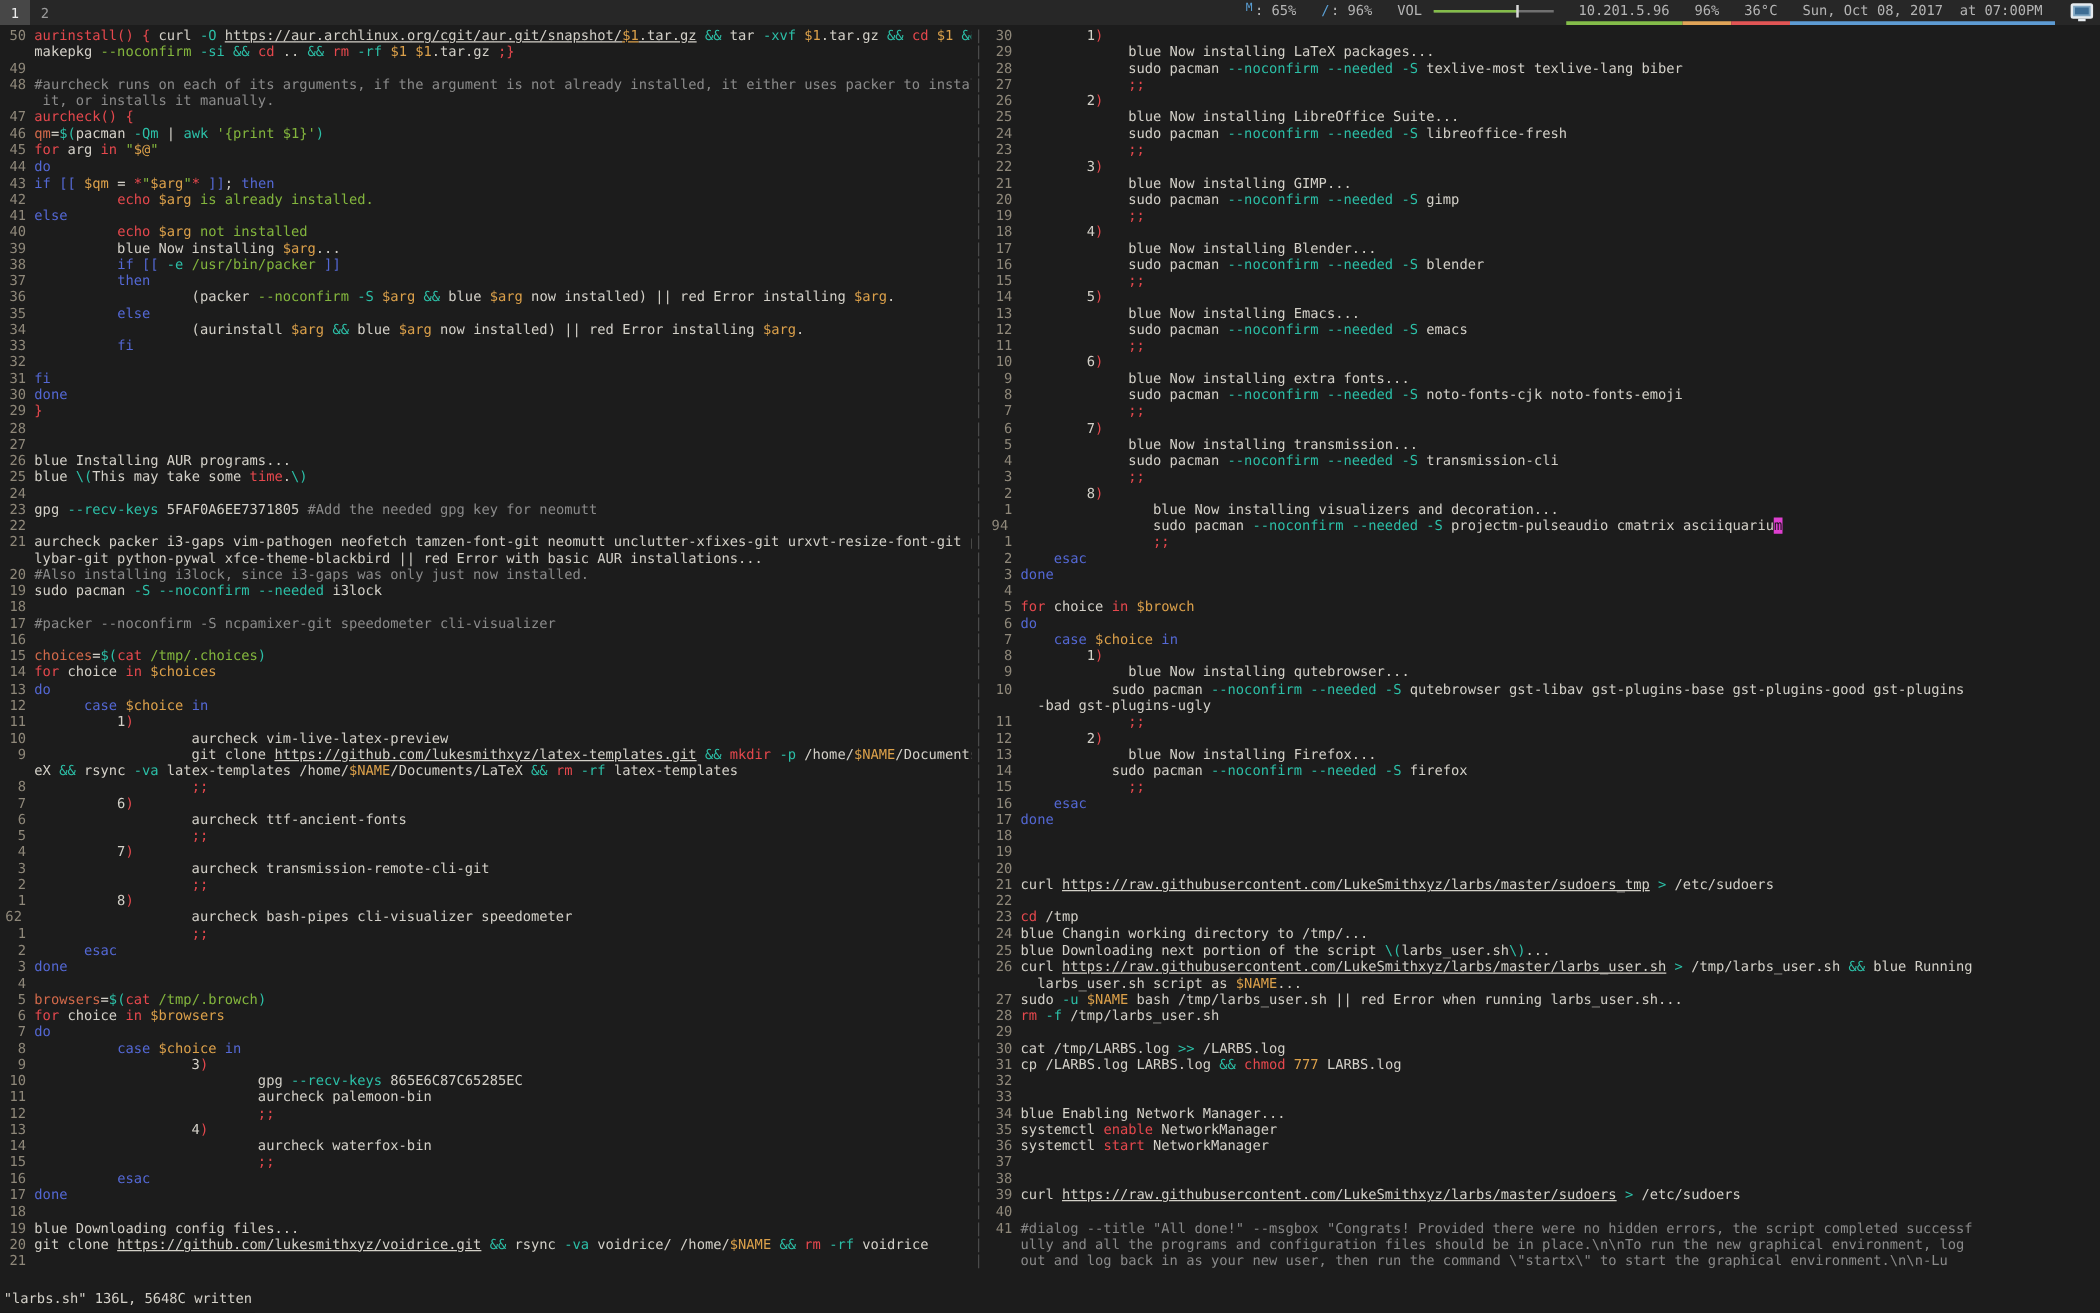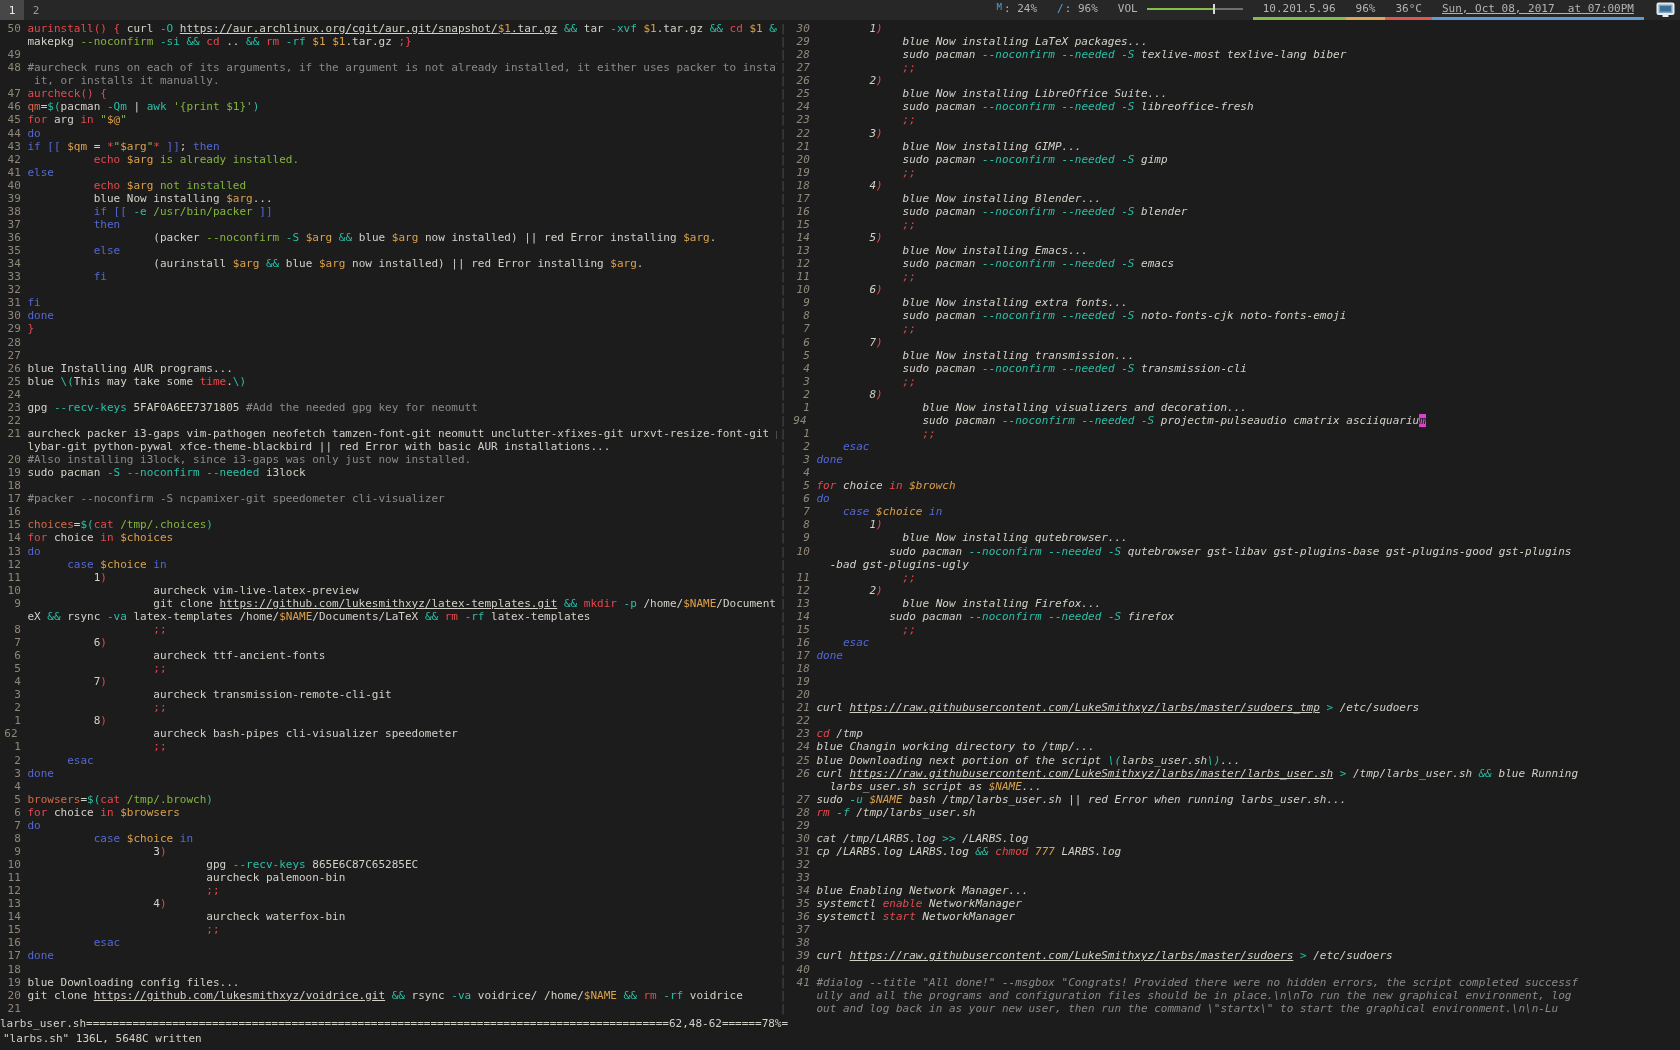--- a/index.html
+++ b/index.html
@@ -23,21 +23,21 @@
   .tb-ic2 { color:#5a9fd4; margin-right:1px; }
   .vol-track { width:96px; height:2px; background:#707070; position:relative; margin-left:9px; }
   .vol-fill { position:absolute; left:0; top:0; height:2px; background:var(--c-volume_fill,#84bd4a); }
   .vol-thumb { position:absolute; top:-4px; width:2px; height:10px; background:#d8d8d8; }
   .tray { display:flex; align-items:center; padding:0 5px 0 12px; }
   
   .editor { position:absolute; top:22px; left:0; width:1680px; height:1028px; }
   .win { position:absolute; top:0; height:994px; overflow:hidden;
     white-space:pre; line-height:13.07px; }
   #win-left  { left:1px;  width:776px; }
-  #win-right { left:790px; width:890px;font-style:italic; }
+  #win-right { left:790px; width:890px; }
   #vsep { position:absolute; left:776px; top:0; width:14px; height:994px;
     color:#4e4e4e; line-height:13.07px; text-align:center; white-space:pre; }
   .row { height:13.07px; }
   .ln { display:inline-block; width:3ch; margin-right:1ch; text-align:right;
     color:var(--c-linenr,#8f887a); }
   .ln.cl { text-align:center; }
   .s-f { color:var(--c-foreground,#d3d0c8); }
   .s-r { color:var(--c-error_red,#e5484d); }
   .s-g { color:var(--c-string_green,#83b53d); }
   .s-t { color:var(--c-option_teal,#2cbfa7); }
@@ -61,48 +61,47 @@
 </head>
 <body>
 
 <div class="screen">
 
   <div class="topbar">
     <div class="ws active">1</div>
     <div class="ws">2</div>
 
     <div class="tb-right">
-      <div class="tb-seg"><span class="tb-ic">M</span><span>: 24%</span></div>
+      <div class="tb-seg"><span class="tb-ic">M</span><span>: 65%</span></div>
       <div class="tb-seg"><span class="tb-ic2">/</span><span>: 96%</span></div>
       <div class="tb-seg">
         <span>VOL</span>
         <span class="vol-track">
           <span class="vol-fill" id="vol-fill" style="width: 70%;"></span>
           <span class="vol-thumb" id="vol-thumb" style="left: calc(70% - 1px);"></span>
         </span>
       </div>
       <div class="tb-seg" style="border-bottom-color: rgb(132, 189, 74);"><span>10.201.5.96</span></div>
       <div class="tb-seg" style="border-bottom-color: rgb(224, 164, 88);"><span>96%</span></div>
       <div class="tb-seg" style="border-bottom-color: rgb(226, 85, 85);"><span>36°C</span></div>
-      <div class="tb-seg" style="border-bottom-color: rgb(93, 155, 212); text-decoration: underline;"><span>Sun, Oct 08, 2017  at 07:00PM</span></div>
+      <div class="tb-seg" style="border-bottom-color: rgb(93, 155, 212);"><span>Sun, Oct 08, 2017  at 07:00PM</span></div>
       <div class="tray">
         <svg width="19" height="16" viewBox="0 0 19 16">
           <rect x="1.5" y="1.5" width="16" height="10.5" rx="1" fill="#7fa6c2" stroke="#e6ebef" stroke-width="2"></rect>
           <rect x="4" y="4" width="11" height="5.5" fill="#3e6d94"></rect>
           <rect x="6.5" y="13" width="6" height="2" fill="#e6ebef"></rect>
         </svg>
       </div>
     </div>
   </div>
 
   <div class="editor">
     <div class="win" id="win-left"><div class="row"><span class="ln">50</span><span class="s-r">aurinstall() { </span><span class="s-f">curl </span><span class="s-t">-O </span><span class="s-u">https://aur.archlinux.org/cgit/aur.git/snapshot/</span><span class="s-v">$1</span><span class="s-u">.tar.gz</span><span class="s-f"> </span><span class="s-t">&amp;&amp;</span><span class="s-f"> tar </span><span class="s-t">-xvf</span><span class="s-f"> </span><span class="s-o">$1</span><span class="s-f">.tar.gz </span><span class="s-t">&amp;&amp;</span><span class="s-f"> </span><span class="s-r">cd</span><span class="s-f"> </span><span class="s-o">$1</span><span class="s-f"> </span><span class="s-t">&amp;&amp;</span></div><div class="row"><span class="ln"></span><span class="s-f">makepkg </span><span class="s-g">--noconfirm</span><span class="s-f"> </span><span class="s-t">-si</span><span class="s-f"> </span><span class="s-t">&amp;&amp;</span><span class="s-f"> </span><span class="s-r">cd</span><span class="s-f"> .. </span><span class="s-t">&amp;&amp;</span><span class="s-f"> </span><span class="s-r">rm</span><span class="s-f"> </span><span class="s-t">-rf</span><span class="s-f"> </span><span class="s-o">$1</span><span class="s-f"> </span><span class="s-o">$1</span><span class="s-f">.tar.gz </span><span class="s-r">;}</span></div><div class="row"><span class="ln">49</span></div><div class="row"><span class="ln">48</span><span class="s-c">#aurcheck runs on each of its arguments, if the argument is not already installed, it either uses packer to install</span></div><div class="row"><span class="ln"></span><span class="s-c"> it, or installs it manually.</span></div><div class="row"><span class="ln">47</span><span class="s-r">aurcheck() {</span></div><div class="row"><span class="ln">46</span><span class="s-a">qm</span><span class="s-f">=</span><span class="s-t">$(</span><span class="s-f">pacman </span><span class="s-t">-Qm</span><span class="s-f"> | </span><span class="s-t">awk </span><span class="s-g">'{print $1}'</span><span class="s-t">)</span></div><div class="row"><span class="ln">45</span><span class="s-r">for</span><span class="s-f"> arg </span><span class="s-r">in</span><span class="s-f"> </span><span class="s-g">"</span><span class="s-o">$@</span><span class="s-g">"</span></div><div class="row"><span class="ln">44</span><span class="s-b">do</span></div><div class="row"><span class="ln">43</span><span class="s-b">if</span><span class="s-f"> </span><span class="s-b">[[</span><span class="s-f"> </span><span class="s-o">$qm</span><span class="s-f"> = </span><span class="s-r">*</span><span class="s-g">"</span><span class="s-o">$arg</span><span class="s-g">"</span><span class="s-r">*</span><span class="s-f"> </span><span class="s-b">]]</span><span class="s-f">; </span><span class="s-b">then</span></div><div class="row"><span class="ln">42</span><span class="s-f">          </span><span class="s-r">echo</span><span class="s-f"> </span><span class="s-o">$arg</span><span class="s-g"> is already installed.</span></div><div class="row"><span class="ln">41</span><span class="s-b">else</span></div><div class="row"><span class="ln">40</span><span class="s-f">          </span><span class="s-r">echo</span><span class="s-f"> </span><span class="s-o">$arg</span><span class="s-g"> not installed</span></div><div class="row"><span class="ln">39</span><span class="s-f">          blue Now installing </span><span class="s-o">$arg</span><span class="s-f">...</span></div><div class="row"><span class="ln">38</span><span class="s-f">          </span><span class="s-b">if</span><span class="s-f"> </span><span class="s-b">[[</span><span class="s-f"> </span><span class="s-t">-e</span><span class="s-f"> </span><span class="s-g">/usr/bin/packer</span><span class="s-f"> </span><span class="s-b">]]</span></div><div class="row"><span class="ln">37</span><span class="s-f">          </span><span class="s-b">then</span></div><div class="row"><span class="ln">36</span><span class="s-f">                   (packer </span><span class="s-g">--noconfirm</span><span class="s-f"> </span><span class="s-t">-S</span><span class="s-f"> </span><span class="s-o">$arg</span><span class="s-f"> </span><span class="s-t">&amp;&amp;</span><span class="s-f"> blue </span><span class="s-o">$arg</span><span class="s-f"> now installed) || red Error installing </span><span class="s-o">$arg</span><span class="s-f">.</span></div><div class="row"><span class="ln">35</span><span class="s-f">          </span><span class="s-b">else</span></div><div class="row"><span class="ln">34</span><span class="s-f">                   (aurinstall </span><span class="s-o">$arg</span><span class="s-f"> </span><span class="s-t">&amp;&amp;</span><span class="s-f"> blue </span><span class="s-o">$arg</span><span class="s-f"> now installed) || red Error installing </span><span class="s-o">$arg</span><span class="s-f">.</span></div><div class="row"><span class="ln">33</span><span class="s-f">          </span><span class="s-b">fi</span></div><div class="row"><span class="ln">32</span></div><div class="row"><span class="ln">31</span><span class="s-b">fi</span></div><div class="row"><span class="ln">30</span><span class="s-b">done</span></div><div class="row"><span class="ln">29</span><span class="s-r">}</span></div><div class="row"><span class="ln">28</span></div><div class="row"><span class="ln">27</span></div><div class="row"><span class="ln">26</span><span class="s-f">blue Installing AUR programs...</span></div><div class="row"><span class="ln">25</span><span class="s-f">blue </span><span class="s-t">\(</span><span class="s-f">This may take some </span><span class="s-r">time</span><span class="s-f">.</span><span class="s-t">\)</span></div><div class="row"><span class="ln">24</span></div><div class="row"><span class="ln">23</span><span class="s-f">gpg </span><span class="s-t">--recv-keys</span><span class="s-f"> 5FAF0A6EE7371805 </span><span class="s-c">#Add the needed gpg key for neomutt</span></div><div class="row"><span class="ln">22</span></div><div class="row"><span class="ln">21</span><span class="s-f">aurcheck packer i3-gaps vim-pathogen neofetch tamzen-font-git neomutt unclutter-xfixes-git urxvt-resize-font-git pol</span></div><div class="row"><span class="ln"></span><span class="s-f">lybar-git python-pywal xfce-theme-blackbird || red Error with basic AUR installations...</span></div><div class="row"><span class="ln">20</span><span class="s-c">#Also installing i3lock, since i3-gaps was only just now installed.</span></div><div class="row"><span class="ln">19</span><span class="s-f">sudo pacman </span><span class="s-t">-S</span><span class="s-f"> </span><span class="s-t">--noconfirm</span><span class="s-f"> </span><span class="s-t">--needed</span><span class="s-f"> i3lock</span></div><div class="row"><span class="ln">18</span></div><div class="row"><span class="ln">17</span><span class="s-c">#packer --noconfirm -S ncpamixer-git speedometer cli-visualizer</span></div><div class="row"><span class="ln">16</span></div><div class="row"><span class="ln">15</span><span class="s-a">choices</span><span class="s-f">=</span><span class="s-t">$(</span><span class="s-r">cat</span><span class="s-f"> </span><span class="s-g">/tmp/.choices</span><span class="s-t">)</span></div><div class="row"><span class="ln">14</span><span class="s-r">for</span><span class="s-f"> choice </span><span class="s-r">in</span><span class="s-f"> </span><span class="s-o">$choices</span></div><div class="row"><span class="ln">13</span><span class="s-b">do</span></div><div class="row"><span class="ln">12</span><span class="s-f">      </span><span class="s-b">case</span><span class="s-f"> </span><span class="s-o">$choice</span><span class="s-f"> </span><span class="s-b">in</span></div><div class="row"><span class="ln">11</span><span class="s-f">          1</span><span class="s-r">)</span></div><div class="row"><span class="ln">10</span><span class="s-f">                   aurcheck vim-live-latex-preview</span></div><div class="row"><span class="ln">9</span><span class="s-f">                   git clone </span><span class="s-u">https://github.com/lukesmithxyz/latex-templates.git</span><span class="s-f"> </span><span class="s-t">&amp;&amp;</span><span class="s-f"> </span><span class="s-r">mkdir</span><span class="s-f"> </span><span class="s-t">-p</span><span class="s-f"> /home/</span><span class="s-o">$NAME</span><span class="s-f">/Documents/LaT</span></div><div class="row"><span class="ln"></span><span class="s-f">eX </span><span class="s-t">&amp;&amp;</span><span class="s-f"> rsync </span><span class="s-t">-va</span><span class="s-f"> latex-templates /home/</span><span class="s-o">$NAME</span><span class="s-f">/Documents/LaTeX </span><span class="s-t">&amp;&amp;</span><span class="s-f"> </span><span class="s-r">rm</span><span class="s-f"> </span><span class="s-t">-rf</span><span class="s-f"> latex-templates</span></div><div class="row"><span class="ln">8</span><span class="s-f">                   </span><span class="s-r">;;</span></div><div class="row"><span class="ln">7</span><span class="s-f">          6</span><span class="s-r">)</span></div><div class="row"><span class="ln">6</span><span class="s-f">                   aurcheck ttf-ancient-fonts</span></div><div class="row"><span class="ln">5</span><span class="s-f">                   </span><span class="s-r">;;</span></div><div class="row"><span class="ln">4</span><span class="s-f">          7</span><span class="s-r">)</span></div><div class="row"><span class="ln">3</span><span class="s-f">                   aurcheck transmission-remote-cli-git</span></div><div class="row"><span class="ln">2</span><span class="s-f">                   </span><span class="s-r">;;</span></div><div class="row"><span class="ln">1</span><span class="s-f">          8</span><span class="s-r">)</span></div><div class="row"><span class="ln cl">62</span><span class="s-f">                   aurcheck bash-pipes cli-visualizer speedometer</span></div><div class="row"><span class="ln">1</span><span class="s-f">                   </span><span class="s-r">;;</span></div><div class="row"><span class="ln">2</span><span class="s-f">      </span><span class="s-b">esac</span></div><div class="row"><span class="ln">3</span><span class="s-b">done</span></div><div class="row"><span class="ln">4</span></div><div class="row"><span class="ln">5</span><span class="s-a">browsers</span><span class="s-f">=</span><span class="s-t">$(</span><span class="s-r">cat</span><span class="s-f"> </span><span class="s-g">/tmp/.browch</span><span class="s-t">)</span></div><div class="row"><span class="ln">6</span><span class="s-r">for</span><span class="s-f"> choice </span><span class="s-r">in</span><span class="s-f"> </span><span class="s-o">$browsers</span></div><div class="row"><span class="ln">7</span><span class="s-b">do</span></div><div class="row"><span class="ln">8</span><span class="s-f">          </span><span class="s-b">case</span><span class="s-f"> </span><span class="s-o">$choice</span><span class="s-f"> </span><span class="s-b">in</span></div><div class="row"><span class="ln">9</span><span class="s-f">                   3</span><span class="s-r">)</span></div><div class="row"><span class="ln">10</span><span class="s-f">                           gpg </span><span class="s-t">--recv-keys</span><span class="s-f"> 865E6C87C65285EC</span></div><div class="row"><span class="ln">11</span><span class="s-f">                           aurcheck palemoon-bin</span></div><div class="row"><span class="ln">12</span><span class="s-f">                           </span><span class="s-r">;;</span></div><div class="row"><span class="ln">13</span><span class="s-f">                   4</span><span class="s-r">)</span></div><div class="row"><span class="ln">14</span><span class="s-f">                           aurcheck waterfox-bin</span></div><div class="row"><span class="ln">15</span><span class="s-f">                           </span><span class="s-r">;;</span></div><div class="row"><span class="ln">16</span><span class="s-f">          </span><span class="s-b">esac</span></div><div class="row"><span class="ln">17</span><span class="s-b">done</span></div><div class="row"><span class="ln">18</span></div><div class="row"><span class="ln">19</span><span class="s-f">blue Downloading config files...</span></div><div class="row"><span class="ln">20</span><span class="s-f">git clone </span><span class="s-u">https://github.com/lukesmithxyz/voidrice.git</span><span class="s-f"> </span><span class="s-t">&amp;&amp;</span><span class="s-f"> rsync </span><span class="s-t">-va</span><span class="s-f"> voidrice/ /home/</span><span class="s-o">$NAME</span><span class="s-f"> </span><span class="s-t">&amp;&amp;</span><span class="s-f"> </span><span class="s-r">rm</span><span class="s-f"> </span><span class="s-t">-rf</span><span class="s-f"> voidrice</span></div><div class="row"><span class="ln">21</span></div></div>
     <div id="vsep"><div class="row">|</div><div class="row">|</div><div class="row">|</div><div class="row">|</div><div class="row">|</div><div class="row">|</div><div class="row">|</div><div class="row">|</div><div class="row">|</div><div class="row">|</div><div class="row">|</div><div class="row">|</div><div class="row">|</div><div class="row">|</div><div class="row">|</div><div class="row">|</div><div class="row">|</div><div class="row">|</div><div class="row">|</div><div class="row">|</div><div class="row">|</div><div class="row">|</div><div class="row">|</div><div class="row">|</div><div class="row">|</div><div class="row">|</div><div class="row">|</div><div class="row">|</div><div class="row">|</div><div class="row">|</div><div class="row">|</div><div class="row">|</div><div class="row">|</div><div class="row">|</div><div class="row">|</div><div class="row">|</div><div class="row">|</div><div class="row">|</div><div class="row">|</div><div class="row">|</div><div class="row">|</div><div class="row">|</div><div class="row">|</div><div class="row">|</div><div class="row">|</div><div class="row">|</div><div class="row">|</div><div class="row">|</div><div class="row">|</div><div class="row">|</div><div class="row">|</div><div class="row">|</div><div class="row">|</div><div class="row">|</div><div class="row">|</div><div class="row">|</div><div class="row">|</div><div class="row">|</div><div class="row">|</div><div class="row">|</div><div class="row">|</div><div class="row">|</div><div class="row">|</div><div class="row">|</div><div class="row">|</div><div class="row">|</div><div class="row">|</div><div class="row">|</div><div class="row">|</div><div class="row">|</div><div class="row">|</div><div class="row">|</div><div class="row">|</div><div class="row">|</div><div class="row">|</div><div class="row">|</div></div>
     <div class="win" id="win-right"><div class="row"><span class="ln">30</span><span class="s-f">        1</span><span class="s-r">)</span></div><div class="row"><span class="ln">29</span><span class="s-f">             blue Now installing LaTeX packages...</span></div><div class="row"><span class="ln">28</span><span class="s-f">             sudo pacman </span><span class="s-t">--noconfirm</span><span class="s-f"> </span><span class="s-t">--needed</span><span class="s-f"> </span><span class="s-t">-S</span><span class="s-f"> texlive-most texlive-lang biber</span></div><div class="row"><span class="ln">27</span><span class="s-f">             </span><span class="s-r">;;</span></div><div class="row"><span class="ln">26</span><span class="s-f">        2</span><span class="s-r">)</span></div><div class="row"><span class="ln">25</span><span class="s-f">             blue Now installing LibreOffice Suite...</span></div><div class="row"><span class="ln">24</span><span class="s-f">             sudo pacman </span><span class="s-t">--noconfirm</span><span class="s-f"> </span><span class="s-t">--needed</span><span class="s-f"> </span><span class="s-t">-S</span><span class="s-f"> libreoffice-fresh</span></div><div class="row"><span class="ln">23</span><span class="s-f">             </span><span class="s-r">;;</span></div><div class="row"><span class="ln">22</span><span class="s-f">        3</span><span class="s-r">)</span></div><div class="row"><span class="ln">21</span><span class="s-f">             blue Now installing GIMP...</span></div><div class="row"><span class="ln">20</span><span class="s-f">             sudo pacman </span><span class="s-t">--noconfirm</span><span class="s-f"> </span><span class="s-t">--needed</span><span class="s-f"> </span><span class="s-t">-S</span><span class="s-f"> gimp</span></div><div class="row"><span class="ln">19</span><span class="s-f">             </span><span class="s-r">;;</span></div><div class="row"><span class="ln">18</span><span class="s-f">        4</span><span class="s-r">)</span></div><div class="row"><span class="ln">17</span><span class="s-f">             blue Now installing Blender...</span></div><div class="row"><span class="ln">16</span><span class="s-f">             sudo pacman </span><span class="s-t">--noconfirm</span><span class="s-f"> </span><span class="s-t">--needed</span><span class="s-f"> </span><span class="s-t">-S</span><span class="s-f"> blender</span></div><div class="row"><span class="ln">15</span><span class="s-f">             </span><span class="s-r">;;</span></div><div class="row"><span class="ln">14</span><span class="s-f">        5</span><span class="s-r">)</span></div><div class="row"><span class="ln">13</span><span class="s-f">             blue Now installing Emacs...</span></div><div class="row"><span class="ln">12</span><span class="s-f">             sudo pacman </span><span class="s-t">--noconfirm</span><span class="s-f"> </span><span class="s-t">--needed</span><span class="s-f"> </span><span class="s-t">-S</span><span class="s-f"> emacs</span></div><div class="row"><span class="ln">11</span><span class="s-f">             </span><span class="s-r">;;</span></div><div class="row"><span class="ln">10</span><span class="s-f">        6</span><span class="s-r">)</span></div><div class="row"><span class="ln">9</span><span class="s-f">             blue Now installing extra fonts...</span></div><div class="row"><span class="ln">8</span><span class="s-f">             sudo pacman </span><span class="s-t">--noconfirm</span><span class="s-f"> </span><span class="s-t">--needed</span><span class="s-f"> </span><span class="s-t">-S</span><span class="s-f"> noto-fonts-cjk noto-fonts-emoji</span></div><div class="row"><span class="ln">7</span><span class="s-f">             </span><span class="s-r">;;</span></div><div class="row"><span class="ln">6</span><span class="s-f">        7</span><span class="s-r">)</span></div><div class="row"><span class="ln">5</span><span class="s-f">             blue Now installing transmission...</span></div><div class="row"><span class="ln">4</span><span class="s-f">             sudo pacman </span><span class="s-t">--noconfirm</span><span class="s-f"> </span><span class="s-t">--needed</span><span class="s-f"> </span><span class="s-t">-S</span><span class="s-f"> transmission-cli</span></div><div class="row"><span class="ln">3</span><span class="s-f">             </span><span class="s-r">;;</span></div><div class="row"><span class="ln">2</span><span class="s-f">        8</span><span class="s-r">)</span></div><div class="row"><span class="ln">1</span><span class="s-f">                blue Now installing visualizers and decoration...</span></div><div class="row"><span class="ln cl">94</span><span class="s-f">                sudo pacman </span><span class="s-t">--noconfirm</span><span class="s-f"> </span><span class="s-t">--needed</span><span class="s-f"> </span><span class="s-t">-S</span><span class="s-f"> projectm-pulseaudio cmatrix asciiquariu</span><span class="s-k">m</span></div><div class="row"><span class="ln">1</span><span class="s-f">                </span><span class="s-r">;;</span></div><div class="row"><span class="ln">2</span><span class="s-f">    </span><span class="s-b">esac</span></div><div class="row"><span class="ln">3</span><span class="s-b">done</span></div><div class="row"><span class="ln">4</span></div><div class="row"><span class="ln">5</span><span class="s-r">for</span><span class="s-f"> choice </span><span class="s-r">in</span><span class="s-f"> </span><span class="s-o">$browch</span></div><div class="row"><span class="ln">6</span><span class="s-b">do</span></div><div class="row"><span class="ln">7</span><span class="s-f">    </span><span class="s-b">case</span><span class="s-f"> </span><span class="s-o">$choice</span><span class="s-f"> </span><span class="s-b">in</span></div><div class="row"><span class="ln">8</span><span class="s-f">        1</span><span class="s-r">)</span></div><div class="row"><span class="ln">9</span><span class="s-f">             blue Now installing qutebrowser...</span></div><div class="row"><span class="ln">10</span><span class="s-f">           sudo pacman </span><span class="s-t">--noconfirm</span><span class="s-f"> </span><span class="s-t">--needed</span><span class="s-f"> </span><span class="s-t">-S</span><span class="s-f"> qutebrowser gst-libav gst-plugins-base gst-plugins-good gst-plugins</span></div><div class="row"><span class="ln"></span><span class="s-f">  -bad gst-plugins-ugly</span></div><div class="row"><span class="ln">11</span><span class="s-f">             </span><span class="s-r">;;</span></div><div class="row"><span class="ln">12</span><span class="s-f">        2</span><span class="s-r">)</span></div><div class="row"><span class="ln">13</span><span class="s-f">             blue Now installing Firefox...</span></div><div class="row"><span class="ln">14</span><span class="s-f">           sudo pacman </span><span class="s-t">--noconfirm</span><span class="s-f"> </span><span class="s-t">--needed</span><span class="s-f"> </span><span class="s-t">-S</span><span class="s-f"> firefox</span></div><div class="row"><span class="ln">15</span><span class="s-f">             </span><span class="s-r">;;</span></div><div class="row"><span class="ln">16</span><span class="s-f">    </span><span class="s-b">esac</span></div><div class="row"><span class="ln">17</span><span class="s-b">done</span></div><div class="row"><span class="ln">18</span></div><div class="row"><span class="ln">19</span></div><div class="row"><span class="ln">20</span></div><div class="row"><span class="ln">21</span><span class="s-f">curl </span><span class="s-u">https://raw.githubusercontent.com/LukeSmithxyz/larbs/master/sudoers_tmp</span><span class="s-f"> </span><span class="s-t">&gt;</span><span class="s-f"> /etc/sudoers</span></div><div class="row"><span class="ln">22</span></div><div class="row"><span class="ln">23</span><span class="s-r">cd</span><span class="s-f"> /tmp</span></div><div class="row"><span class="ln">24</span><span class="s-f">blue Changin working directory to /tmp/...</span></div><div class="row"><span class="ln">25</span><span class="s-f">blue Downloading next portion of the script </span><span class="s-t">\(</span><span class="s-f">larbs_user.sh</span><span class="s-t">\)</span><span class="s-f">...</span></div><div class="row"><span class="ln">26</span><span class="s-f">curl </span><span class="s-u">https://raw.githubusercontent.com/LukeSmithxyz/larbs/master/larbs_user.sh</span><span class="s-f"> </span><span class="s-t">&gt;</span><span class="s-f"> /tmp/larbs_user.sh </span><span class="s-t">&amp;&amp;</span><span class="s-f"> blue Running</span></div><div class="row"><span class="ln"></span><span class="s-f">  larbs_user.sh script as </span><span class="s-o">$NAME</span><span class="s-f">...</span></div><div class="row"><span class="ln">27</span><span class="s-f">sudo </span><span class="s-t">-u</span><span class="s-f"> </span><span class="s-o">$NAME</span><span class="s-f"> bash /tmp/larbs_user.sh || red Error when running larbs_user.sh...</span></div><div class="row"><span class="ln">28</span><span class="s-r">rm</span><span class="s-f"> </span><span class="s-t">-f</span><span class="s-f"> /tmp/larbs_user.sh</span></div><div class="row"><span class="ln">29</span></div><div class="row"><span class="ln">30</span><span class="s-f">cat /tmp/LARBS.log </span><span class="s-t">&gt;&gt;</span><span class="s-f"> /LARBS.log</span></div><div class="row"><span class="ln">31</span><span class="s-f">cp /LARBS.log LARBS.log </span><span class="s-t">&amp;&amp;</span><span class="s-f"> </span><span class="s-r">chmod</span><span class="s-f"> </span><span class="s-o">777</span><span class="s-f"> LARBS.log</span></div><div class="row"><span class="ln">32</span></div><div class="row"><span class="ln">33</span></div><div class="row"><span class="ln">34</span><span class="s-f">blue Enabling Network Manager...</span></div><div class="row"><span class="ln">35</span><span class="s-f">systemctl </span><span class="s-r">enable</span><span class="s-f"> NetworkManager</span></div><div class="row"><span class="ln">36</span><span class="s-f">systemctl </span><span class="s-r">start</span><span class="s-f"> NetworkManager</span></div><div class="row"><span class="ln">37</span></div><div class="row"><span class="ln">38</span></div><div class="row"><span class="ln">39</span><span class="s-f">curl </span><span class="s-u">https://raw.githubusercontent.com/LukeSmithxyz/larbs/master/sudoers</span><span class="s-f"> </span><span class="s-t">&gt;</span><span class="s-f"> /etc/sudoers</span></div><div class="row"><span class="ln">40</span></div><div class="row"><span class="ln">41</span><span class="s-c">#dialog --title "All done!" --msgbox "Congrats! Provided there were no hidden errors, the script completed successf</span></div><div class="row"><span class="ln"></span><span class="s-c">ully and all the programs and configuration files should be in place.\n\nTo run the new graphical environment, log</span></div><div class="row"><span class="ln"></span><span class="s-c">out and log back in as your new user, then run the command \"startx\" to start the graphical environment.\n\n-Lu</span></div></div>
 
     <div class="statusbar">
-      <div class="sl-left"><span>larbs_user.sh</span><span>========================================================================================</span><span>62,48-62</span><span>======</span><span>78%</span><span>=</span></div>
       <div class="sl-right"><span>larbs.sh</span><span class="sl-spacer"></span><span>94,78-69</span><span>    </span><span>96%</span></div>
     </div>
 
     <div class="cmdline">"larbs.sh" 136L, 5648C written</div>
   </div>
 </div>
 
 </body></html>

